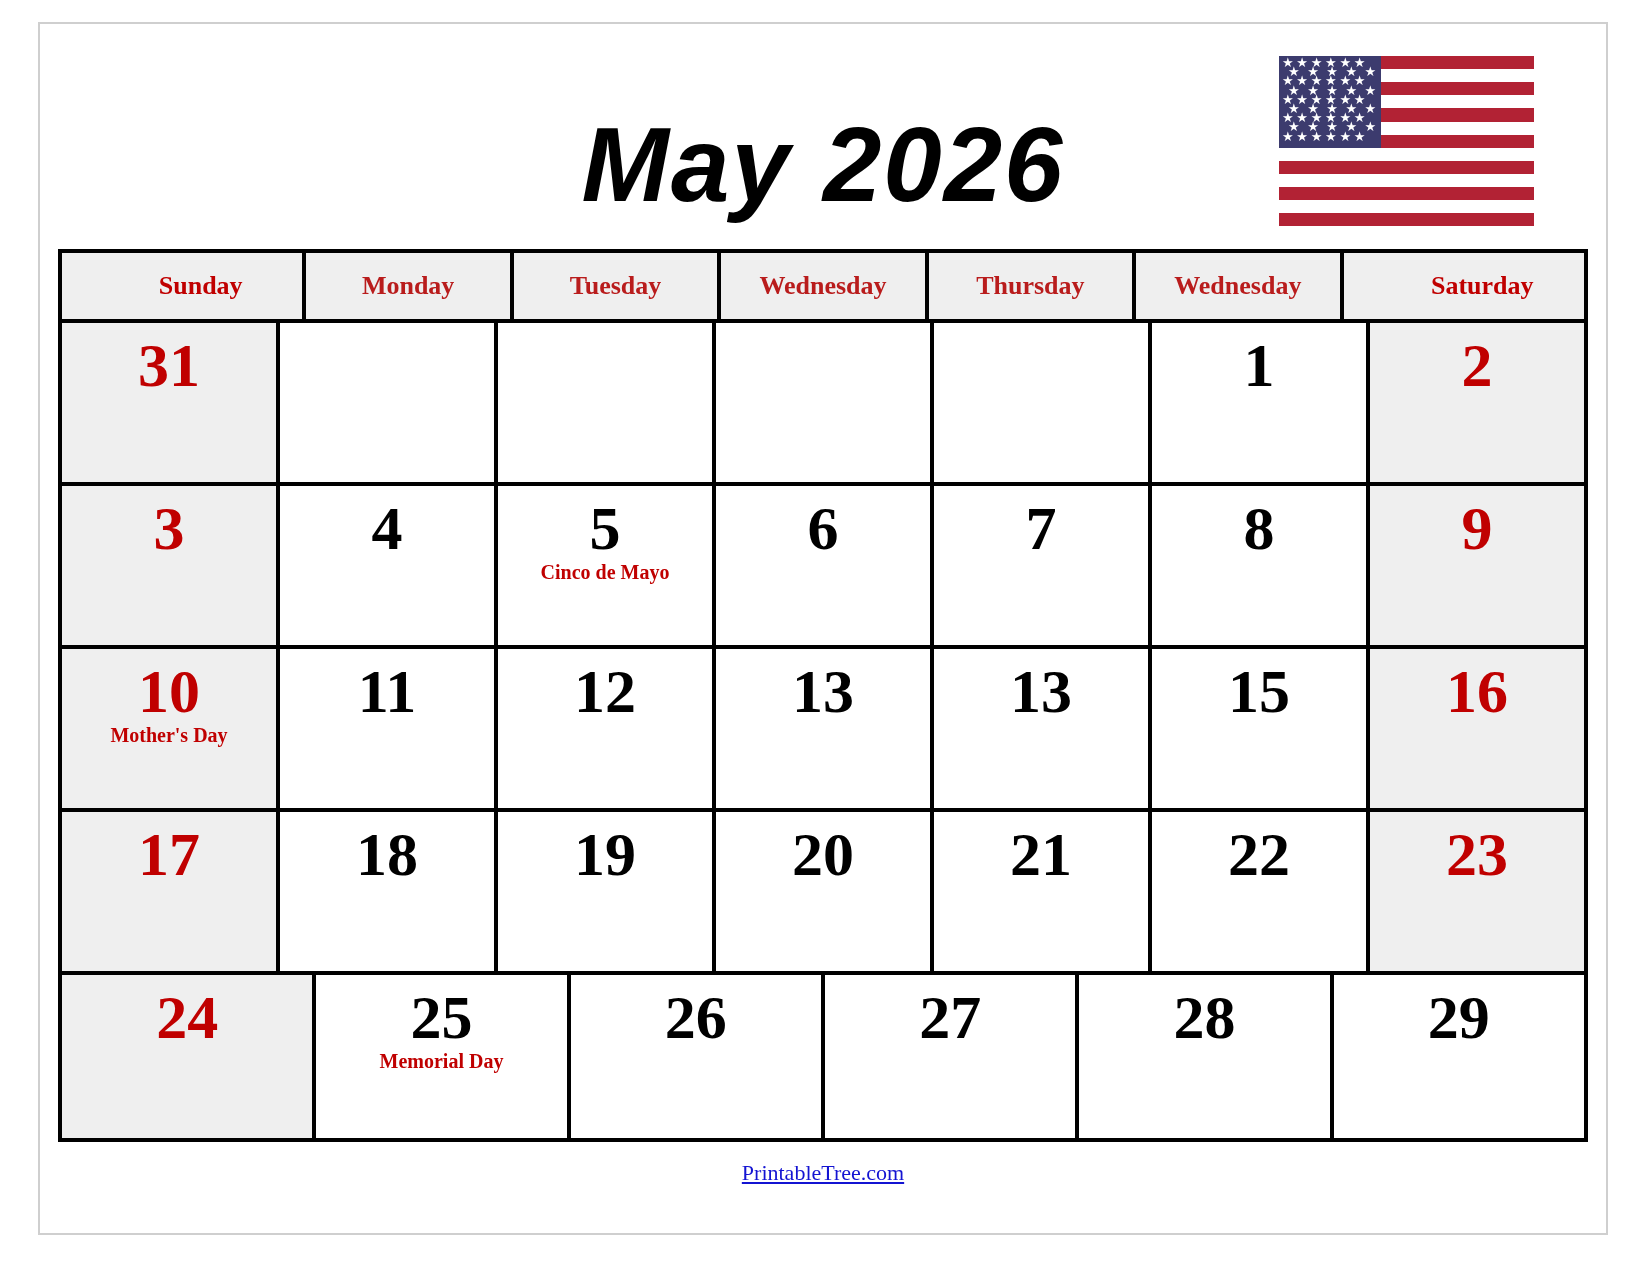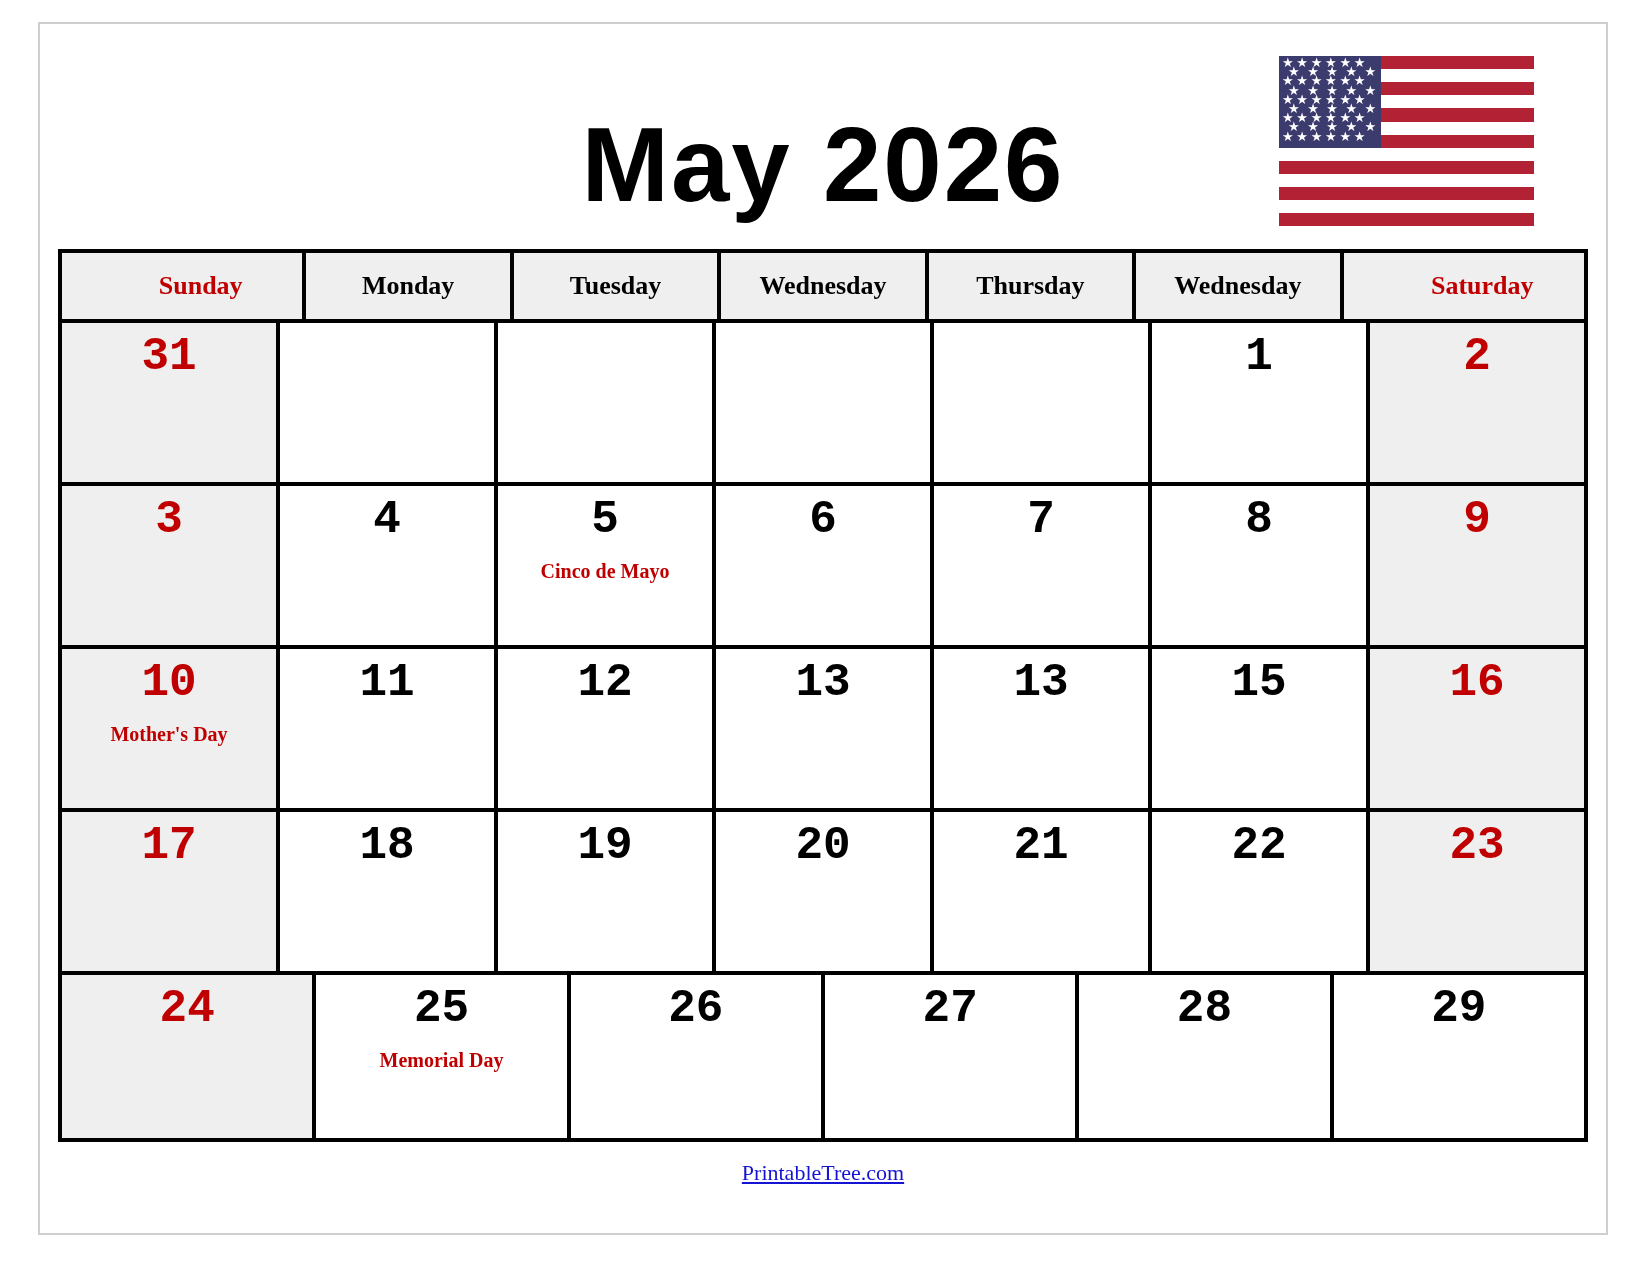--- a/index.html
+++ b/index.html
@@ -33,20 +33,21 @@
     left: 0;
     right: 0;
     top: 88px;
     text-align: center;
     font-family: "Liberation Sans", sans-serif;
     font-weight: bold;
     font-size: 105px;
     letter-spacing: 2px;
     color: #000000;
     line-height: 1;
+    font-style: italic;
   }
   
   .flag {
     position: absolute;
     right: 72px;
     top: 32px;
     width: 255px;
     height: 170px;
     background: #ffffff;
   }
@@ -106,54 +107,54 @@
 
   .head-row .cell {
     height: 70px;
     background: #efefef;
     display: flex;
     align-items: center;
     justify-content: center;
     font-size: 26px;
     font-weight: bold;
     font-family: "Liberation Serif", serif;
-    color: #000000;
+    color: #b91c1c;
     border-bottom: 4px solid #000000;
   }
   .head-row .cell.weekend {
     color: #c00000;
     padding-left: 37px;
   }
 
   .week-row .cell {
     height: 163px;
     background: #ffffff;
     border-bottom: 4px solid #000000;
     padding-top: 10px;
   }
   .week-row:last-child .cell { border-bottom: none; }
   .week-row .cell.weekend {
     background: #efefef;
   }
   .daynum {
     text-align: center;
-    font-size: 46px;
+    font-size: 62px;
     font-weight: bold;
-    font-family: Liberation Mono, monospace;
+    font-family: Liberation Serif, serif;
     color: #000000;
     line-height: 1.05;
   }
   .cell.weekend .daynum { color: #c00000; }
   .event {
     text-align: center;
     font-size: 20px;
     font-weight: bold;
     font-family: "Liberation Serif", serif;
     color: #c00000;
-    margin-top: 16px;
+    margin-top: 0;
   }
   .footer {
     text-align: center;
     padding-top: 18px;
   }
   .footer a {
     color: #1414d2;
     font-size: 22px;
     font-family: "Liberation Serif", serif;
     text-decoration: underline;

